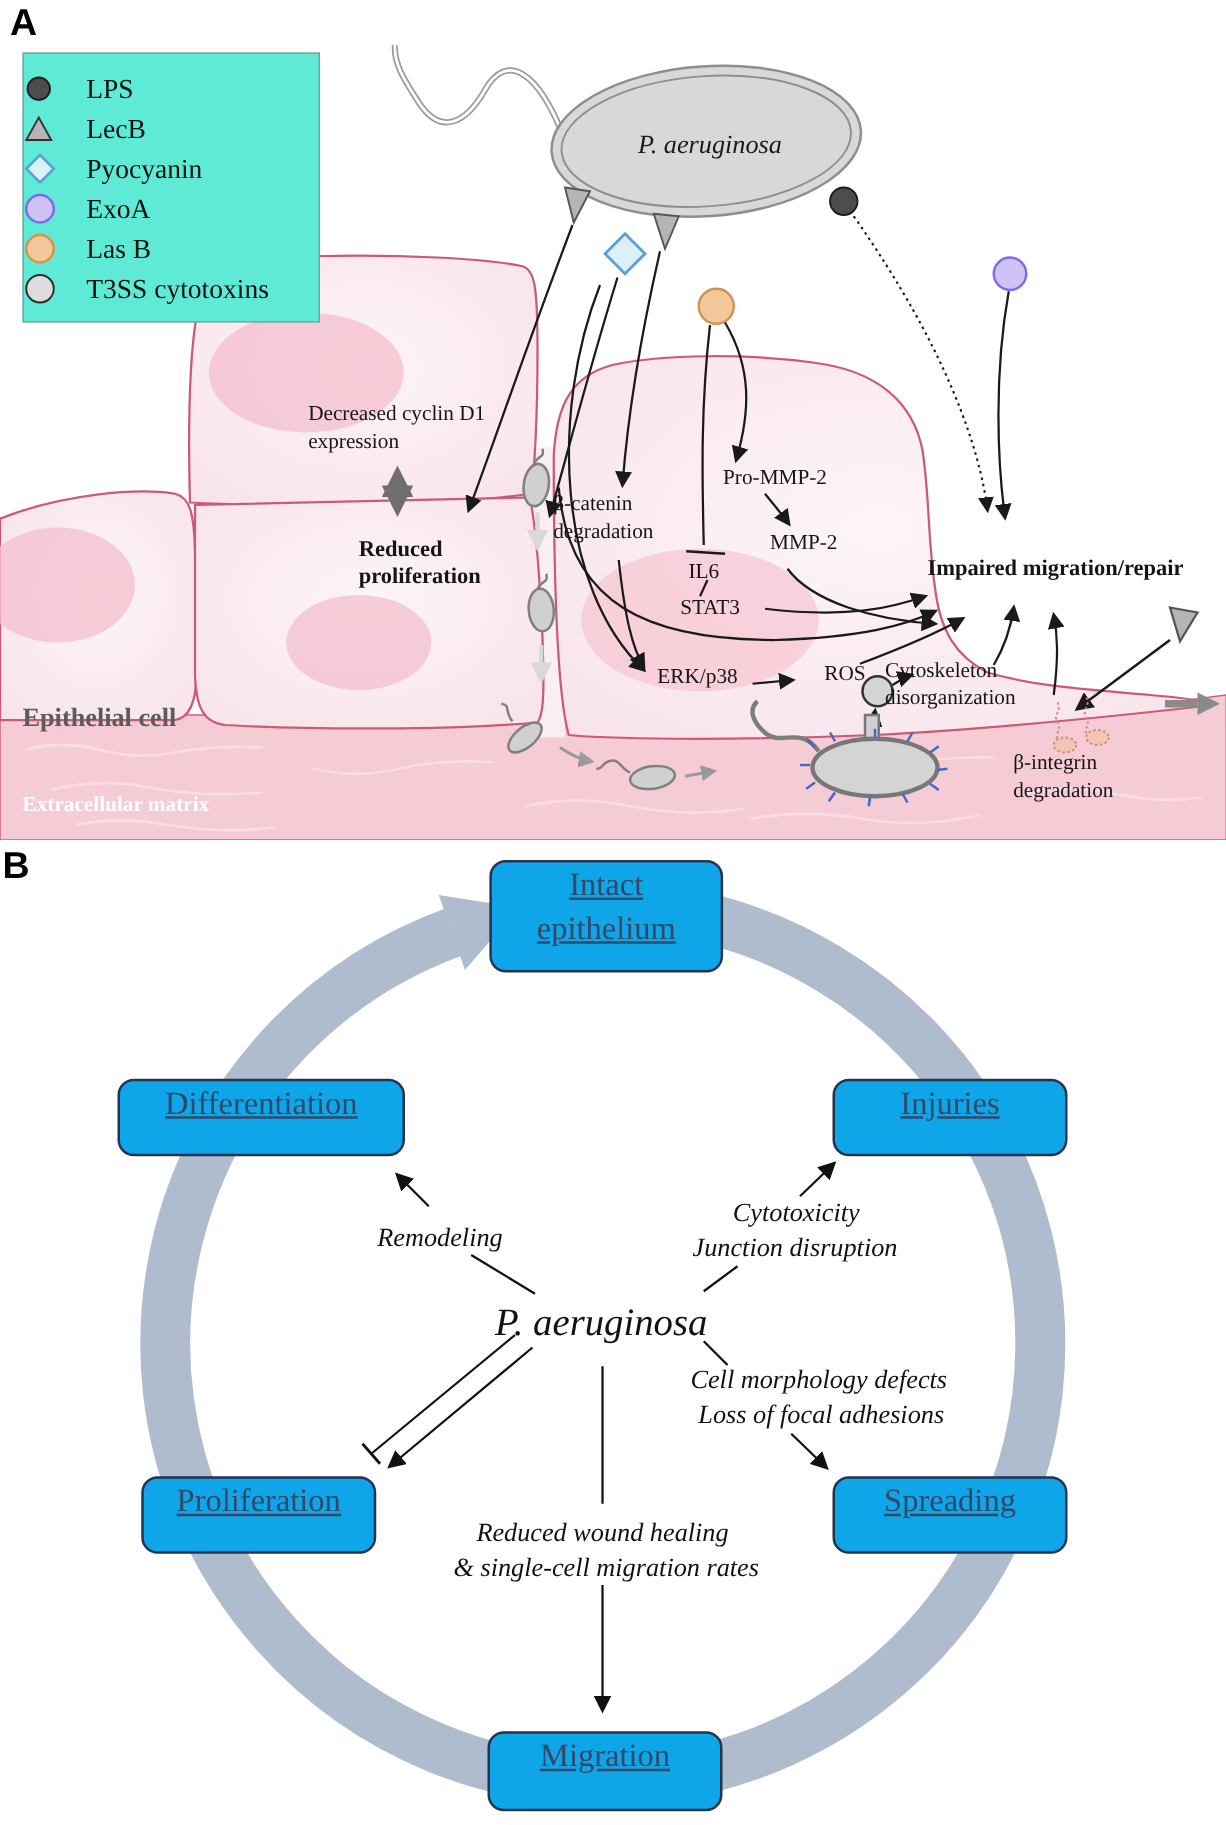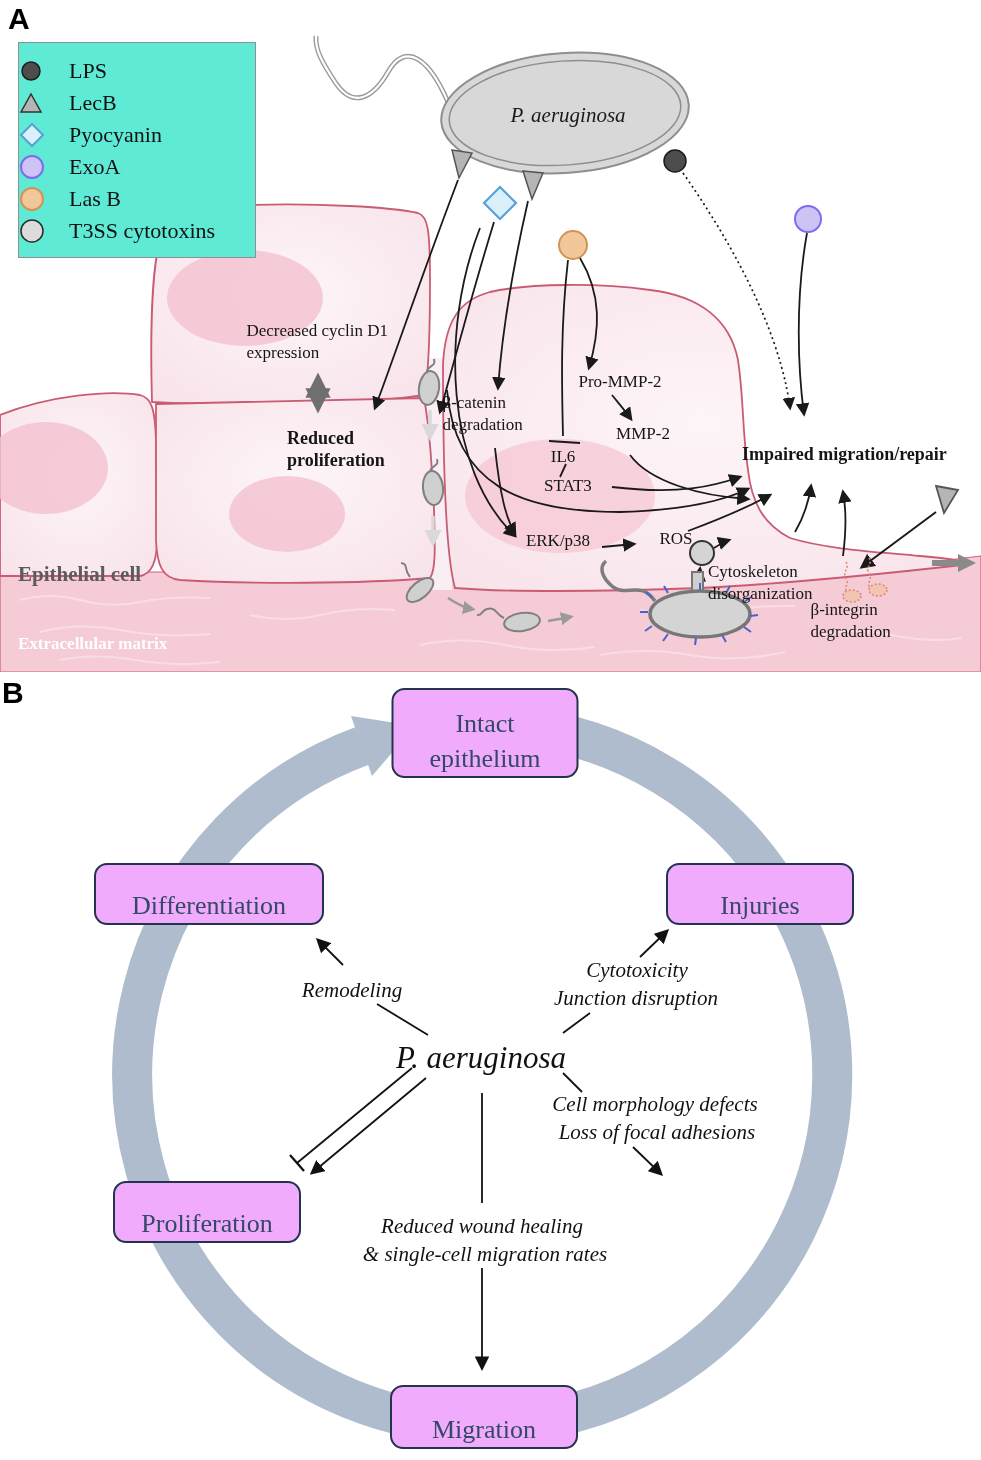--- a/index.html
+++ b/index.html
@@ -15,23 +15,23 @@
   .legend-ico{width:30px;display:flex;justify-content:center;align-items:center;flex:0 0 30px;}
   .legend-txt{font-size:22px;color:#111;margin-left:6px;white-space:nowrap;}
   
   .al{position:absolute;transform:translate(-50%,-50%);text-align:left;color:#151515;
       line-height:1.28;z-index:12;}
   .s17{font-size:17px;}
   .b22{font-size:18px;font-weight:bold;line-height:1.2;}
   .gray-bold{font-size:21px;font-weight:bold;color:#5c5c5c;transform:none;text-align:left;}
   .white-bold{font-size:17px;font-weight:bold;color:#fff;transform:none;text-align:left;}
   
-  .node{position:absolute;transform:translate(-50%,-50%);background:#f0abfc;border:2px solid #24344f;
-        border-radius:13px;display:flex;align-items:flex-end;justify-content:center;
-        color:#344867;font-size:26px;text-align:center;line-height:1.35;z-index:15;}
+  .node{position:absolute;transform:translate(-50%,-50%);background:#0ea5e9;border:2px solid #24344f;
+        border-radius:13px;display:flex;align-items:flex-start;justify-content:center;
+        color:#344867;font-size:26px;text-align:center;line-height:1.35;z-index:15;text-decoration:underline;}
   .ebl{position:absolute;transform:translate(-50%,-50%);font-style:italic;font-size:21px;
        color:#111;text-align:center;white-space:nowrap;z-index:14;}
   .center-lbl{position:absolute;transform:translate(-50%,-50%);font-style:italic;font-size:31px;
        color:#111;white-space:nowrap;z-index:14;}
 </style>
 </head>
 <body>
 
 <div class="stage">
 
@@ -240,21 +240,21 @@
   <div class="al s17" style="left:344px;top:342px;width:195px;">Decreased cyclin D1 expression</div>
   <div class="al b22" style="left:362px;top:450px;width:150px;">Reduced proliferation</div>
   <div class="al s17" style="left:500px;top:414px;width:115px;">β-catenin degradation</div>
   <div class="al s17" style="left:620px;top:382px;white-space:nowrap;">Pro-MMP-2</div>
   <div class="al s17" style="left:643px;top:434px;white-space:nowrap;">MMP-2</div>
   <div class="al s17" style="left:563px;top:457px;white-space:nowrap;">IL6</div>
   <div class="al s17" style="left:568px;top:486px;white-space:nowrap;">STAT3</div>
   <div class="al s17" style="left:558px;top:541px;white-space:nowrap;">ERK/p38</div>
   <div class="al s17" style="left:676px;top:539px;white-space:nowrap;">ROS</div>
   <div class="al b22" style="left:847px;top:455px;width:210px;">Impaired migration/repair</div>
-  <div class="al s17" style="left:783px;top:547px;width:150px;margin-top:36px;">Cytoskeleton disorganization</div>
+  <div class="al s17" style="left:783px;top:547px;width:150px;">Cytoskeleton disorganization</div>
   <div class="al s17" style="left:873px;top:621px;width:125px;">β-integrin degradation</div>
   <div class="al gray-bold" style="left:18px;top:561px;">Epithelial cell</div>
   <div class="al white-bold" style="left:18px;top:633px;">Extracellular matrix</div>
 
   <div class="panel-label" style="left:2px;top:676px;">B</div>
 
   <svg viewBox="0 672 981 788" width="981" height="788" style="top:672px;">
     <defs>
       <marker id="pb" viewBox="0 0 10 10" refX="8" refY="5" markerWidth="8" markerHeight="8" orient="auto-start-reverse">
         <path d="M0,0 L10,5 L0,10 z" fill="#111"></path>
@@ -280,20 +280,23 @@
       <path d="M482,1268 L482,1368" marker-end="url(#pb)"></path>
     </g>
   </svg>
 
   <div class="node" style="left:485px;top:733px;width:183px;height:86px;">
     <span style="width:150px;">Intact epithelium</span>
     </div>
   <div class="node" style="left:760px;top:894px;width:184px;height:58px;">
     <span>Injuries</span>
     </div>
+  <div class="node" style="left:760px;top:1212px;width:184px;height:58px;">
+    <span>Spreading</span>
+    </div>
   <div class="node" style="left:484px;top:1417px;width:184px;height:60px;">
     <span>Migration</span>
     </div>
   <div class="node" style="left:207px;top:1212px;width:184px;height:58px;">
     <span>Proliferation</span>
     </div>
   <div class="node" style="left:209px;top:894px;width:226px;height:58px;">
     <span>Differentiation</span>
     </div>
 

